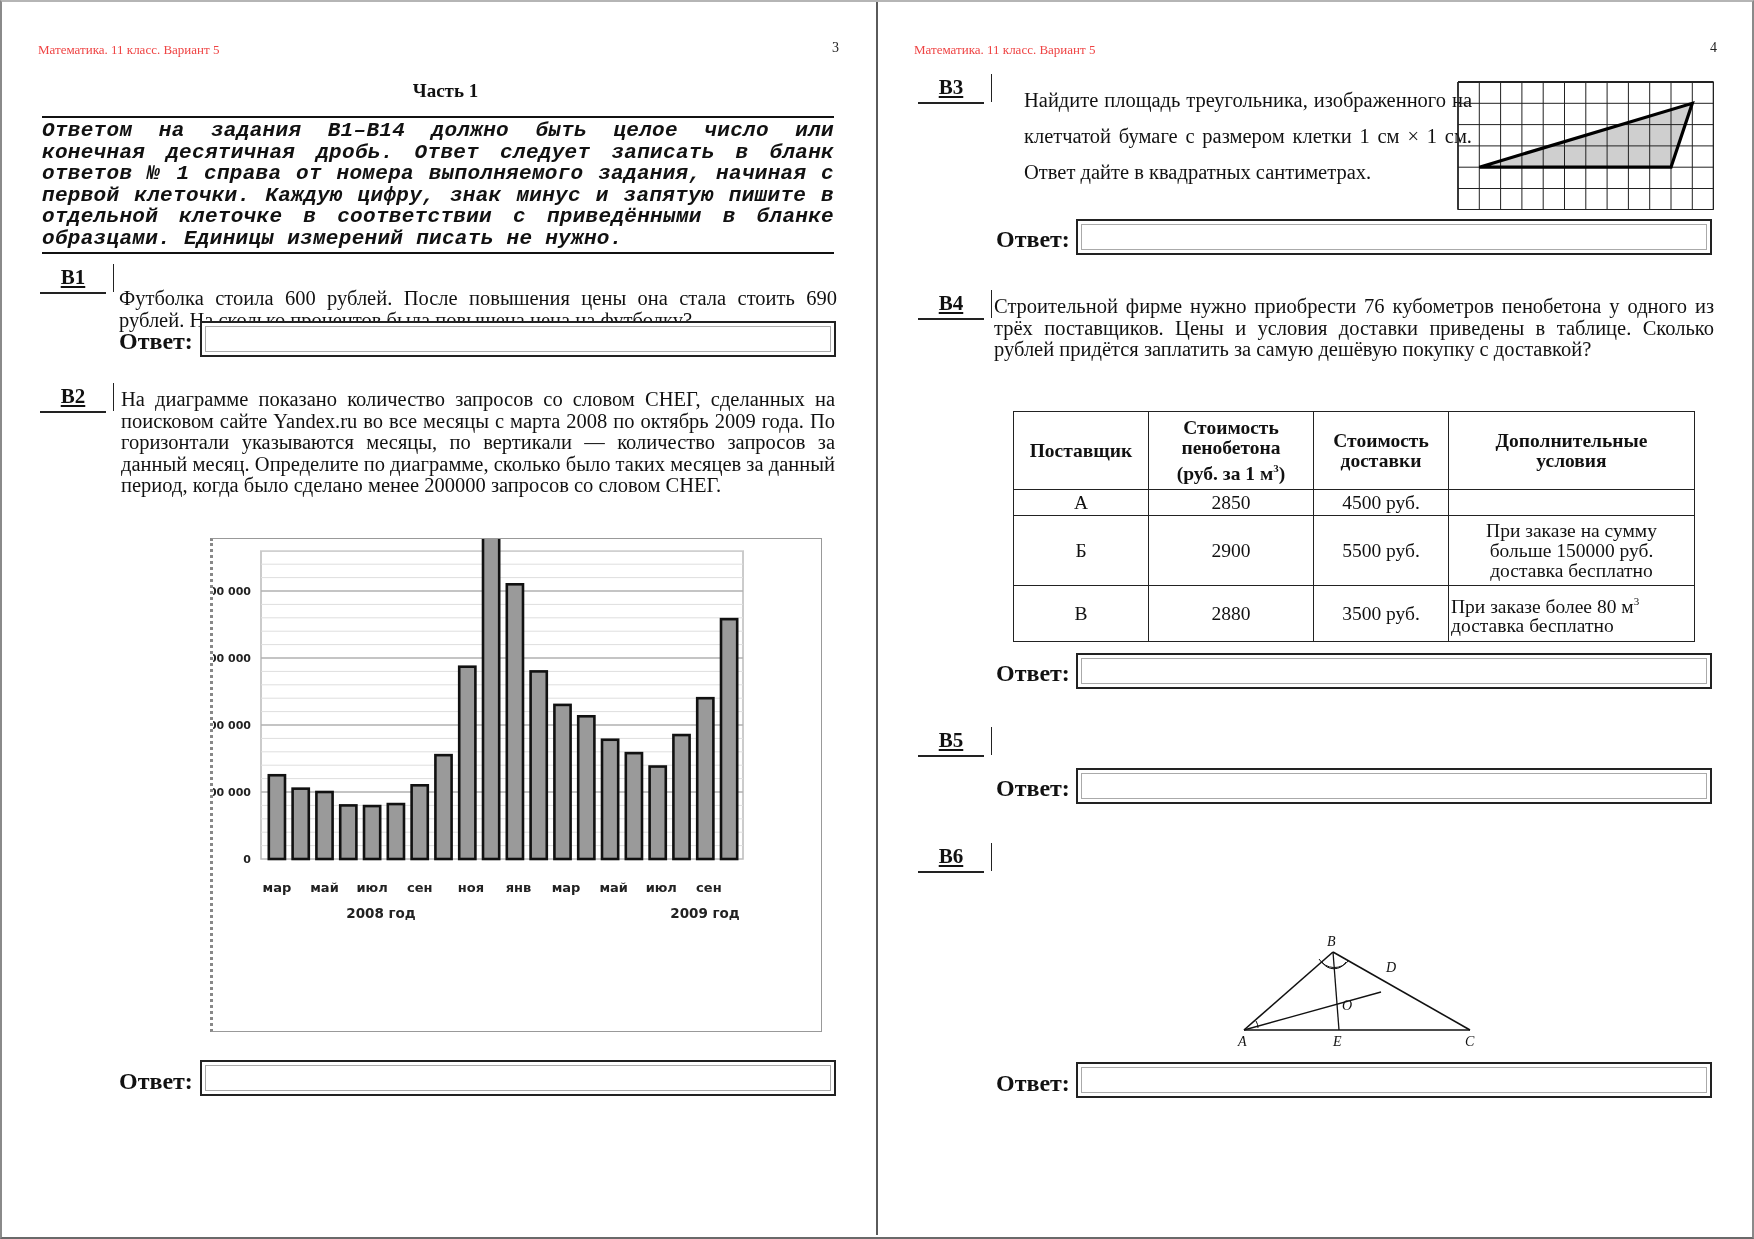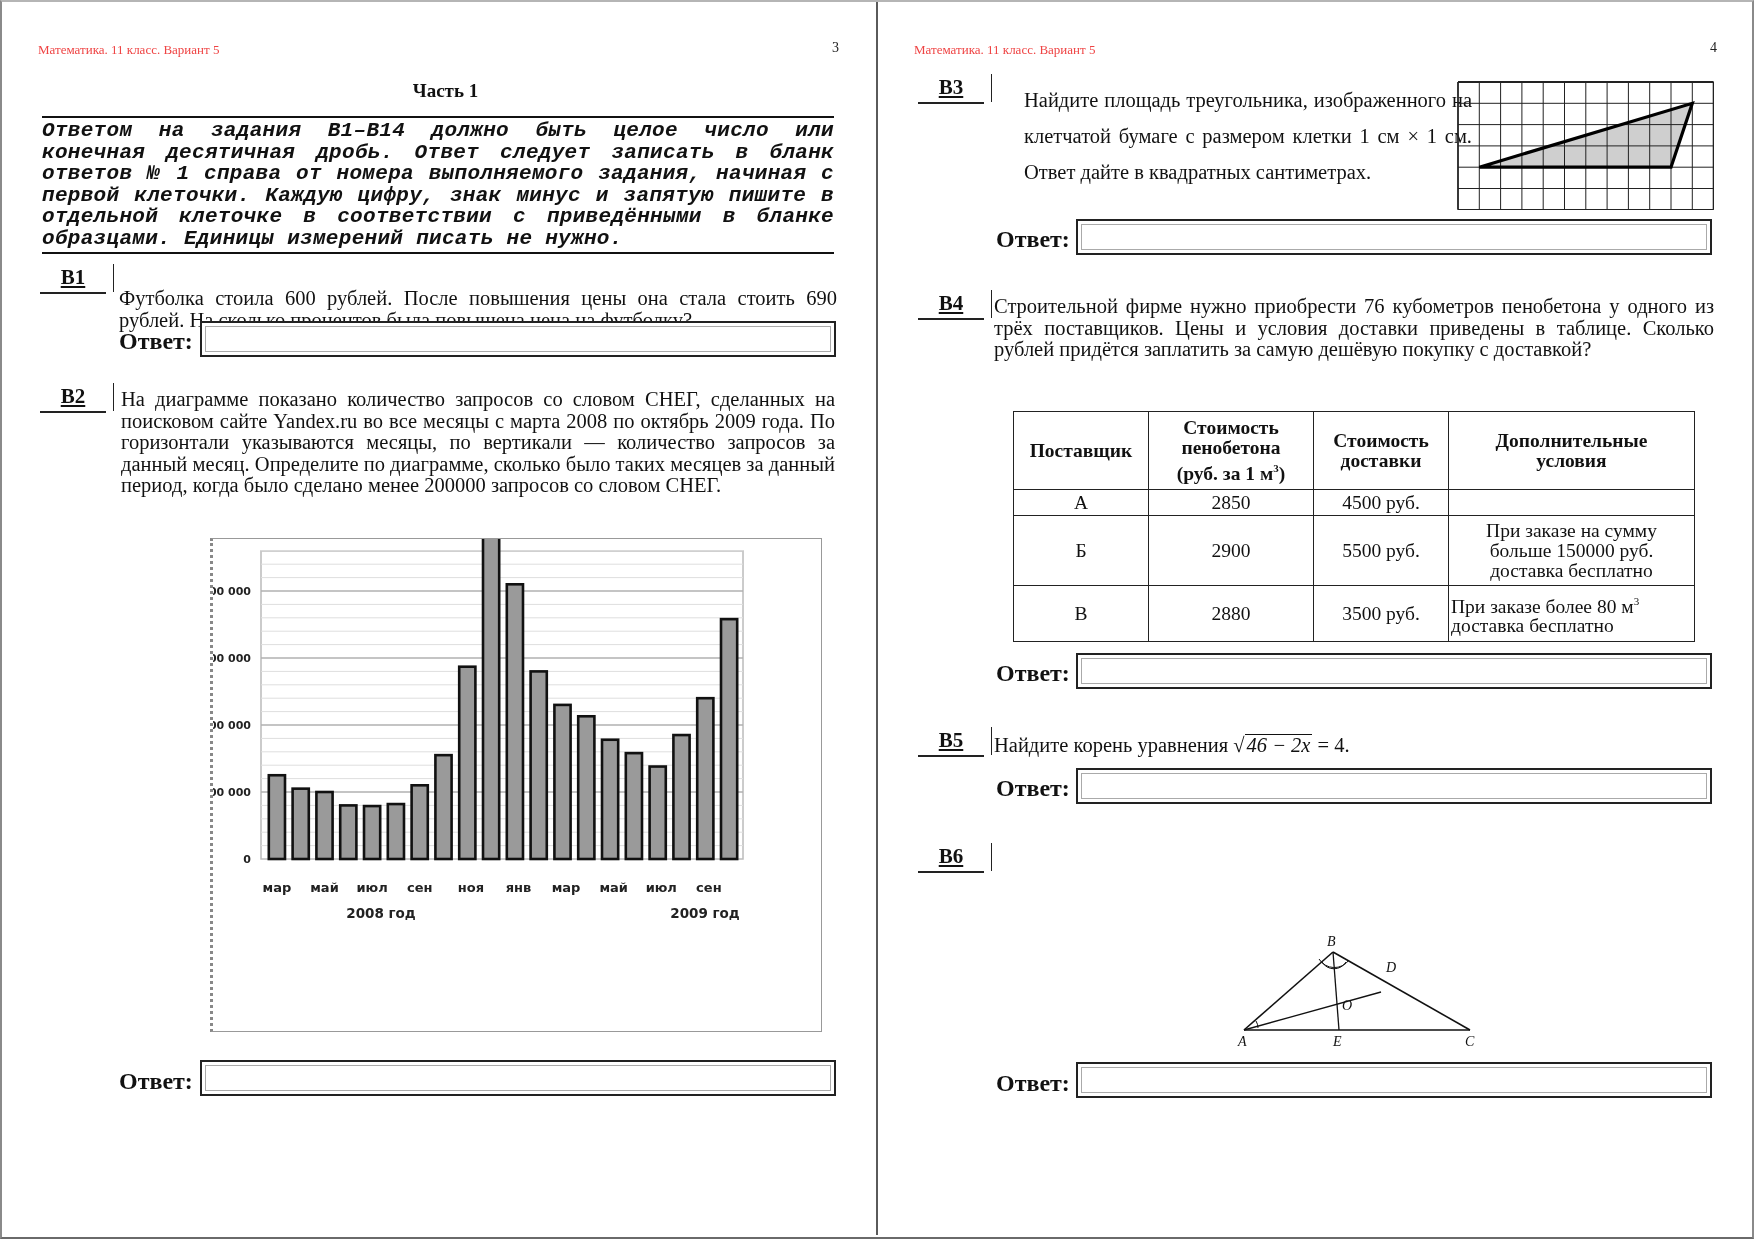--- a/index.html
+++ b/index.html
@@ -220,23 +220,20 @@
           <span>доставка бесплатно</span>
         </td>
       </tr>
     </tbody>
   </table>
 
   <div class="answer-label" style="left:118px; top:660px;">Ответ:</div>
   <div class="answer-box" style="left:198px; top:653px; width:636px;"></div>
 
   <div class="task-label" style="left:40px; top:727px;">B5</div>
-  <div class="task-text" style="left:116px; top:734px; width:720px;">
-    <span>Найдите корень уравнения </span><span>√</span><span class="sqrt math-i">46 − 2x</span><span> = 4.</span>
-  </div>
   <div class="answer-label" style="left:118px; top:775px;">Ответ:</div>
   <div class="answer-box" style="left:198px; top:768px; width:636px;"></div>
 
   <div class="task-label" style="left:40px; top:843px;">B6</div>
   <svg class="triangle-fig" width="260" height="118" id="tri-svg">
       <line x1="26" y1="98" x2="115" y2="20" stroke="#111" stroke-width="1.6"></line>
       <line x1="115" y1="20" x2="252" y2="98" stroke="#111" stroke-width="1.6"></line>
       <line x1="26" y1="98" x2="252" y2="98" stroke="#111" stroke-width="1.6"></line>
       <line x1="26" y1="98" x2="163" y2="60" stroke="#111" stroke-width="1.3"></line>
       <line x1="115" y1="20" x2="121" y2="98" stroke="#111" stroke-width="1.3"></line>

